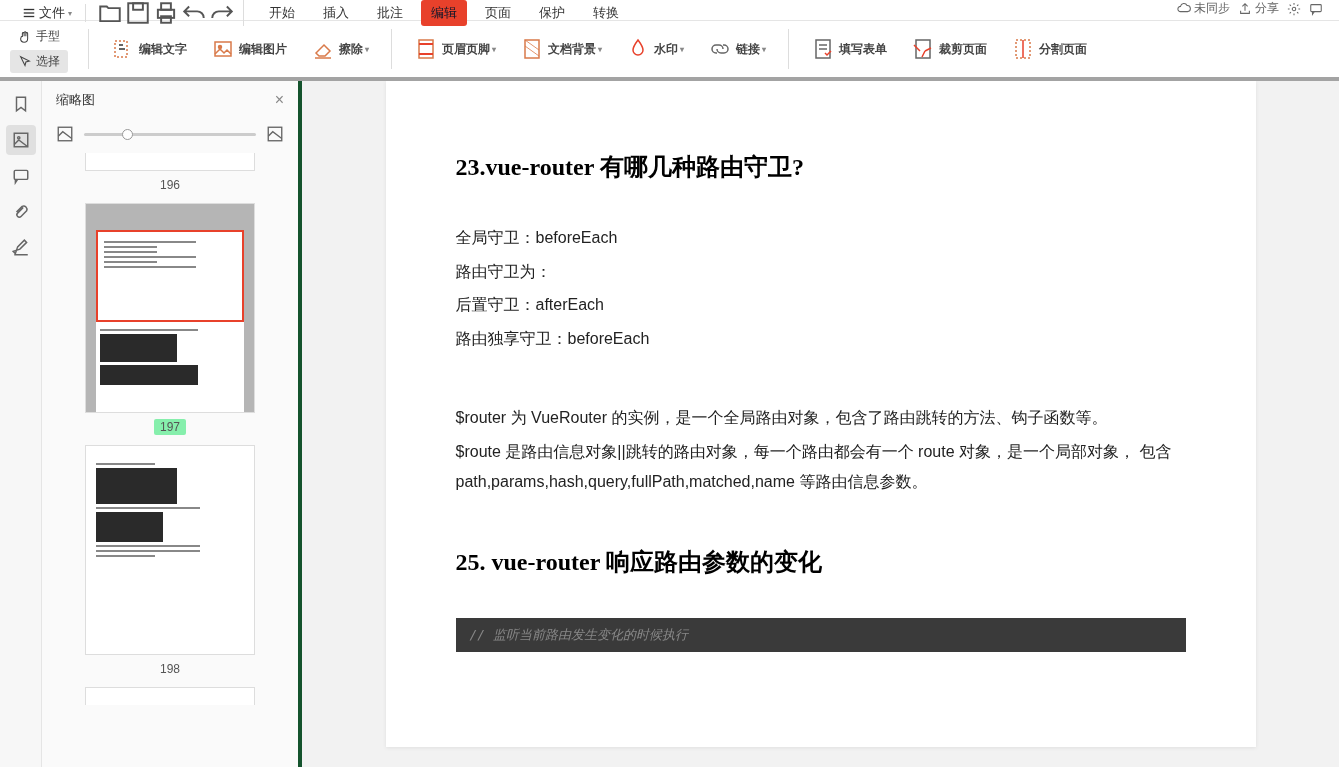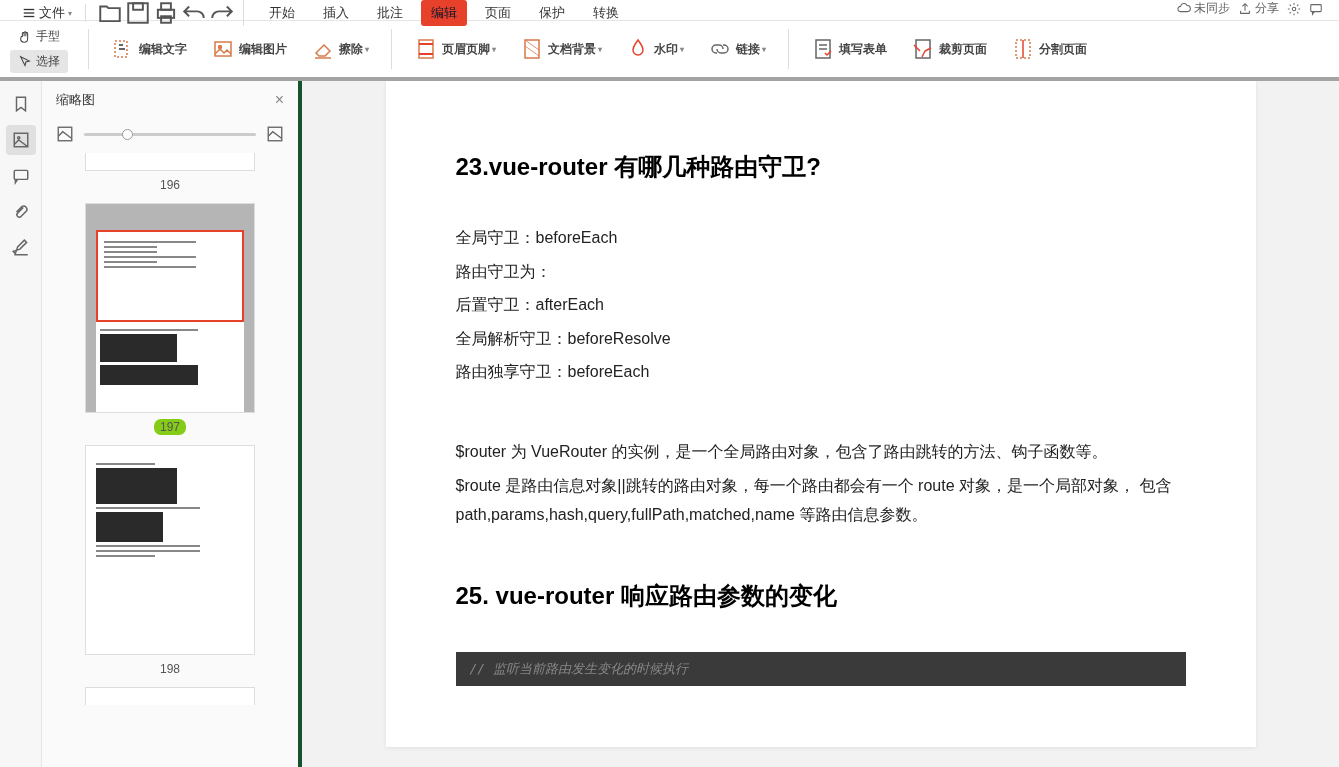--- a/index.html
+++ b/index.html
@@ -53,27 +53,27 @@
 .thumb-img.partial { height: 18px; border-top: none;}
 .thumb-img.full { height: 210px; position: relative; }
 .thumb-img.selected { background: #b5b5b5; padding: 12px 10px;}
 .thumb-inner-sel { background: #fff; border: 2px solid #e8412b; height: 92px; width: 100%; padding: 6px; }
 .thumb-inner-rest { background: #fff; margin-top: 0; height: 90px; padding: 4px;}
 .thumb-fake-line { height: 2px; background: #888; margin: 3px 0; width: 70%; }
 .thumb-fake-line.short { width: 40%; }
 .thumb-fake-block { background: #2a2a2a; height: 28px; margin: 3px 0; width: 55%; }
 .thumb-num { text-align: center; font-size: 12px; color: #555; margin-top: 6px; padding: 1px 6px; display: inline-block; }
 .thumb-num-wrap { text-align: center; }
-.thumb-num.selected { background: #84cc16; border-radius: 7px; }
+.thumb-num.selected { background: #86efac; border-radius: 2px; }
 .thumb-198 { height: 190px; padding: 14px 10px; }
 
 
 .doc-area { flex: 1; background: #f2f2f2; overflow-y: auto; padding: 0 0 20px 0; display: flex; justify-content: center; }
 .doc-page { background: #fff; width: 870px; padding: 50px 70px; box-shadow: 0 1px 4px rgba(0,0,0,0.08); }
-.doc-h { font-size: 24px; font-weight: 700; margin: 20px 0 40px; color: #000; }
+.doc-h { font-size: 24px; font-weight: 700; margin: 20px 0 40px; color: #000; font-family: Liberation Serif, serif; }
 .doc-p { font-size: 16px; line-height: 1.85; color: #222; margin-bottom: 4px; }
 .doc-section { margin-bottom: 50px; }
 .doc-code { background: #3a3a3a; color: #888; font-style: italic; padding: 8px 14px; font-size: 13px; font-family: monospace; margin-top: 30px; }
 </style>
 </head>
 <body>
 
 <div class="menubar">
   <div class="menubar-left">
     <div class="menubar-file">
@@ -354,21 +354,20 @@
     </div>
   </div>
 
   <div class="doc-area">
     <div class="doc-page">
       <div class="doc-section">
         <h2 class="doc-h">23.vue-router 有哪几种路由守卫?</h2>
         <p class="doc-p">全局守卫：beforeEach</p>
         <p class="doc-p">路由守卫为：</p>
         <p class="doc-p">后置守卫：afterEach</p>
-        <p class="doc-p">全局解析守卫：beforeResolve</p>
         <p class="doc-p">路由独享守卫：beforeEach</p>
       </div>
       <div class="doc-section">
         <p class="doc-p">$router 为 VueRouter 的实例，是一个全局路由对象，包含了路由跳转的方法、钩子函数等。</p>
         <p class="doc-p">$route  是路由信息对象||跳转的路由对象，每一个路由都会有一个 route 对象，是一个局部对象， 包含 path,params,hash,query,fullPath,matched,name 等路由信息参数。</p>
       </div>
       <div class="doc-section">
         <h2 class="doc-h">25.    vue-router 响应路由参数的变化</h2>
         <div class="doc-code">// 监听当前路由发生变化的时候执行</div>
       </div>

